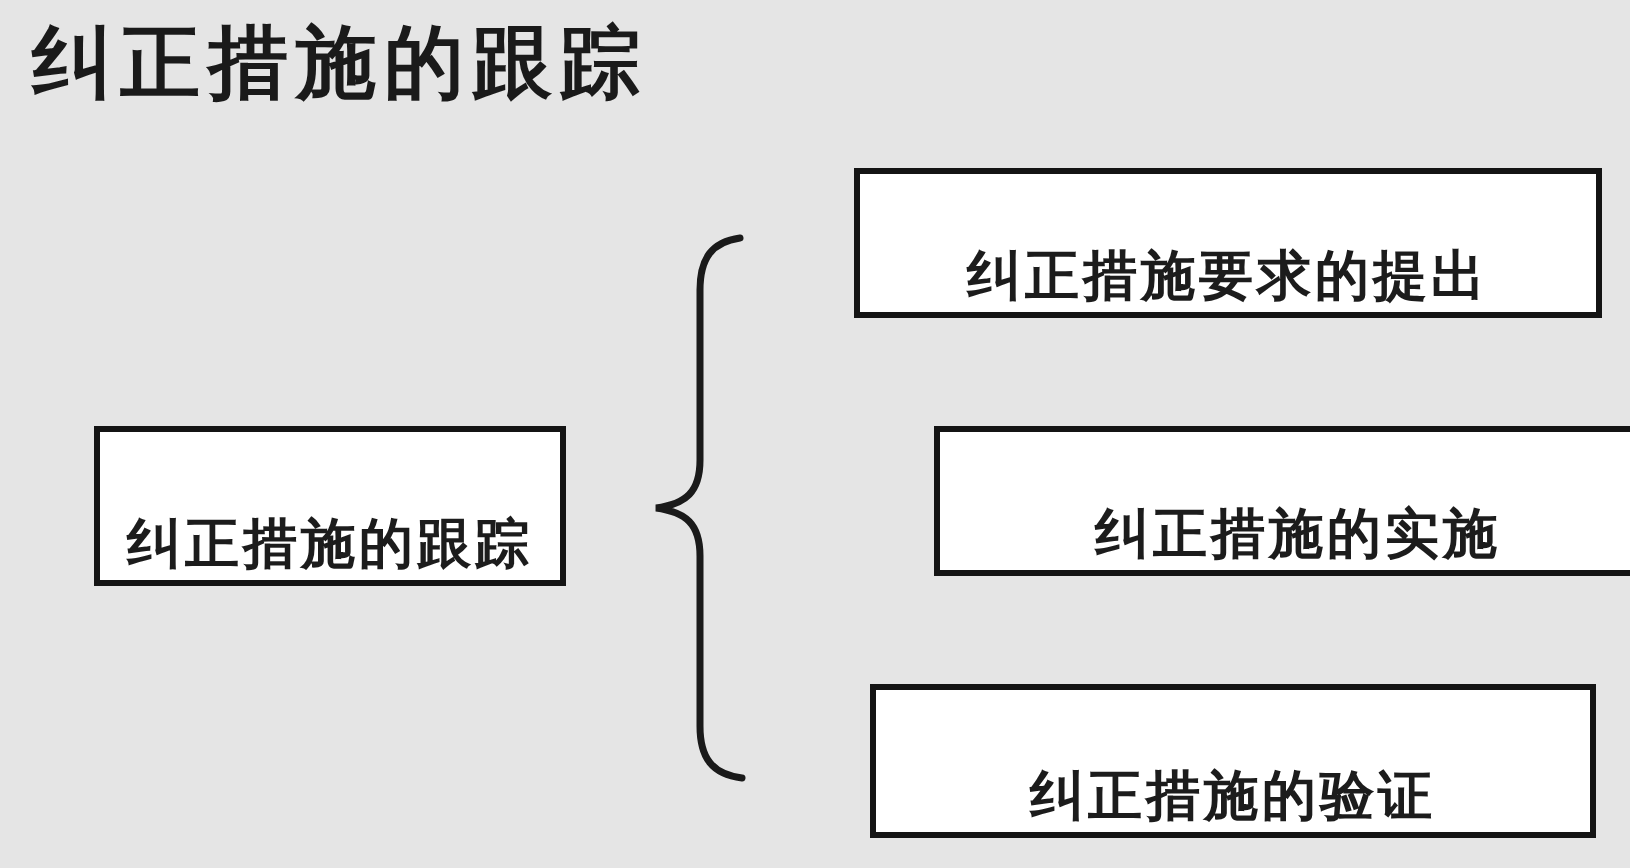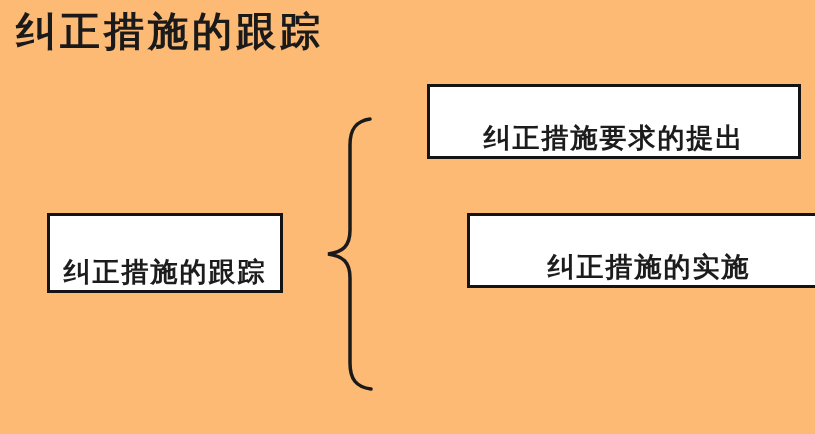--- a/index.html
+++ b/index.html
@@ -4,21 +4,21 @@
 <style>
   html, body {
     margin: 0;
     padding: 0;
     background: #ffffff;
   }
   #stage {
     position: relative;
     width: 815px;
     height: 434px;
-    background: #fdba74;
+    background: #e5e5e5;
     font-family: "Liberation Sans", sans-serif;
     color: #1c1c1c;
     overflow: hidden;
   }
   .page-title {
     position: absolute;
     left: 16px;
     top: 4px;
     font-size: 40px;
     font-weight: bold;
@@ -102,14 +102,17 @@
   </div>
 
   <div class="node-box child-box-1">
     <span>纠正措施要求的提出</span>
   </div>
 
   <div class="node-box child-box-2">
     <span>纠正措施的实施</span>
   </div>
 
+  <div class="node-box child-box-3">
+    <span>纠正措施的验证</span>
+  </div>
 
 </div>
 
 </body></html>

